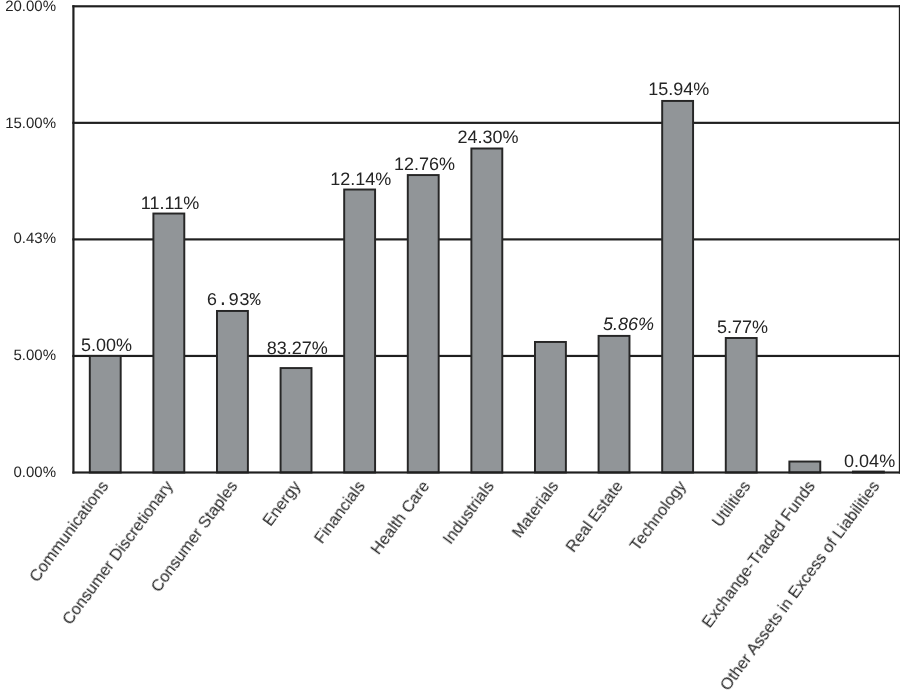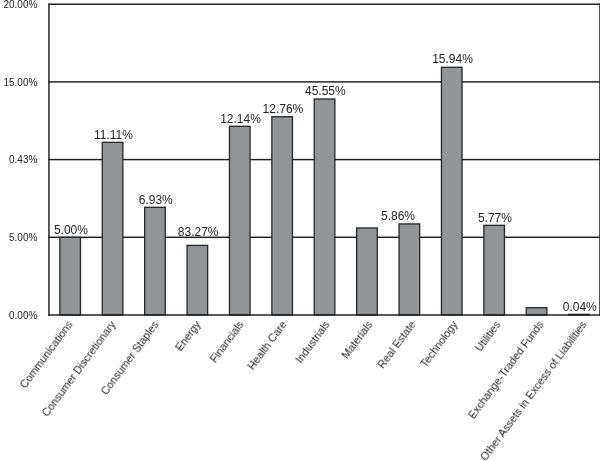--- a/index.html
+++ b/index.html
@@ -67,32 +67,32 @@
     </svg>
 <div class="ytick-label" style="right: 562.65px; top: 309.8px;">0.00%</div>
     <div class="ytick-label" style="right: 562.65px; top: 232.1px;">5.00%</div>
     <div class="ytick-label" style="right: 562.65px; top: 154.4px;">0.43%</div>
     <div class="ytick-label" style="right: 562.65px; top: 76.7px;">15.00%</div>
     <div class="ytick-label" style="right: 562.65px; top: -1px;">20.00%</div>
     <div class="bar-label" style="left: 20.962px; top: 222.5px; width: 100px;">5.00%</div>
     <div class="xtick-label" style="left: -230.1px; top: 316.2px; width: 300px;">Communications</div>
     <div class="bar-label" style="left: 63.361px; top: 127.551px; width: 100px;">11.11%</div>
     <div class="xtick-label" style="left: -187.266px; top: 316.2px; width: 300px;">Consumer Discretionary</div>
-    <div class="bar-label" style="left: 105.76px; top: 192.508px; width: 100px;">6.93%</div>
+    <div class="bar-label" style="left: 105.76px; top: 192.508px; width: 100px; font-family: Liberation Mono, monospace;">6.93%</div>
     <div class="xtick-label" style="left: -144.432px; top: 316.2px; width: 300px;">Consumer Staples</div>
     <div class="bar-label" style="left: 148.159px; top: 224.881px; width: 100px;">83.27%</div>
     <div class="xtick-label" style="left: -101.598px; top: 316.2px; width: 300px;">Energy</div>
     <div class="bar-label" style="left: 190.558px; top: 111.544px; width: 100px;">12.14%</div>
     <div class="xtick-label" style="left: -58.764px; top: 316.2px; width: 300px;">Financials</div>
     <div class="bar-label" style="left: 232.957px; top: 101.91px; width: 100px;">12.76%</div>
     <div class="xtick-label" style="left: -15.93px; top: 316.2px; width: 300px;">Health Care</div>
-    <div class="bar-label" style="left: 275.356px; top: 84.194px; width: 100px;">45.55%</div>
+    <div class="bar-label" style="left: 275.356px; top: 84.194px; width: 100px;">24.30%</div>
     <div class="xtick-label" style="left: 26.904px; top: 316.2px; width: 300px;">Industrials</div>
     <div class="xtick-label" style="left: 69.738px; top: 316.2px; width: 300px;">Materials</div>
-    <div class="bar-label" style="left: 348px; top: 209.136px; width: 100px;">5.86%</div>
+    <div class="bar-label" style="left: 369px; top: 209.136px; width: 100px; font-style: italic;">5.86%</div>
     <div class="xtick-label" style="left: 112.572px; top: 316.2px; width: 300px;">Real Estate</div>
     <div class="bar-label" style="left: 402.553px; top: 52.4924px; width: 100px;">15.94%</div>
     <div class="xtick-label" style="left: 155.406px; top: 316.2px; width: 300px;">Technology</div>
     <div class="bar-label" style="left: 444.952px; top: 210.534px; width: 100px;">5.77%</div>
     <div class="xtick-label" style="left: 198.24px; top: 316.2px; width: 300px;">Utilities</div>
     <div class="xtick-label" style="left: 241.074px; top: 316.2px; width: 300px;">Exchange-Traded Funds</div>
     <div class="bar-label" style="left: 529.75px; top: 299.578px; width: 100px;">0.04%</div>
     <div class="xtick-label" style="left: 283.908px; top: 316.2px; width: 300px;">Other Assets in Excess of Liabilities</div>
   </div>
 

